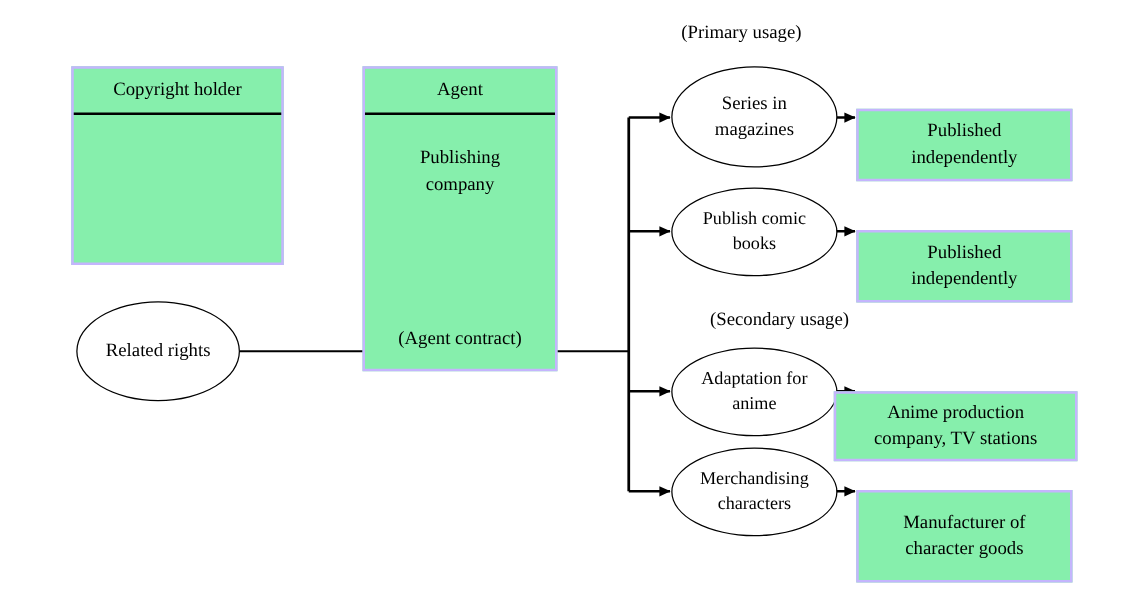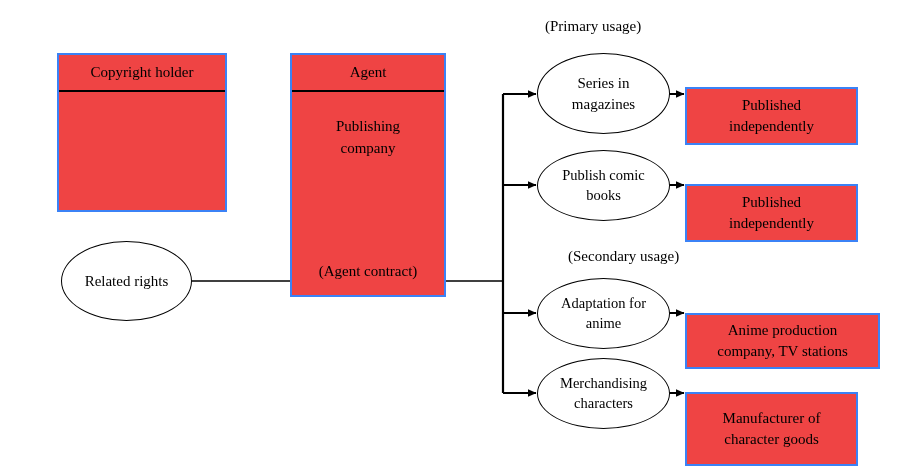--- a/index.html
+++ b/index.html
@@ -24,22 +24,22 @@
     top: 0;
     width: 913px;
     height: 471px;
     pointer-events: none;
   }
 
   
   .node-box {
     position: absolute;
     box-sizing: border-box;
-    border: 2px solid #3b82f6;
-    background: #ef4444;
+    border: 2px solid #c4b5fd;
+    background: #86efac;
     z-index: 2;
   }
   .box-header {
     box-sizing: border-box;
     height: 37px;
     border-bottom: 2px solid #000000;
     display: flex;
     align-items: center;
     justify-content: center;
     font-size: 15px;
@@ -178,21 +178,21 @@
       <span>independently</span>
     </span>
   </div>
 
   <div class="node-ellipse tight" style="left:537px; top:278px; width:133px; height:71px;">
     <span>
       <span>Adaptation for</span><br>
       <span>anime</span>
     </span>
   </div>
-  <div class="node-box plain-box" style="left:685px; top:285px; width:195px; height:56px;">
+  <div class="node-box plain-box" style="left:667px; top:285px; width:195px; height:56px;">
     <span>
       <span>Anime production</span><br>
       <span>company, TV stations</span>
     </span>
   </div>
 
   <div class="node-ellipse tight" style="left:537px; top:358px; width:133px; height:71px;">
     <span>
       <span>Merchandising</span><br>
       <span>characters</span>

